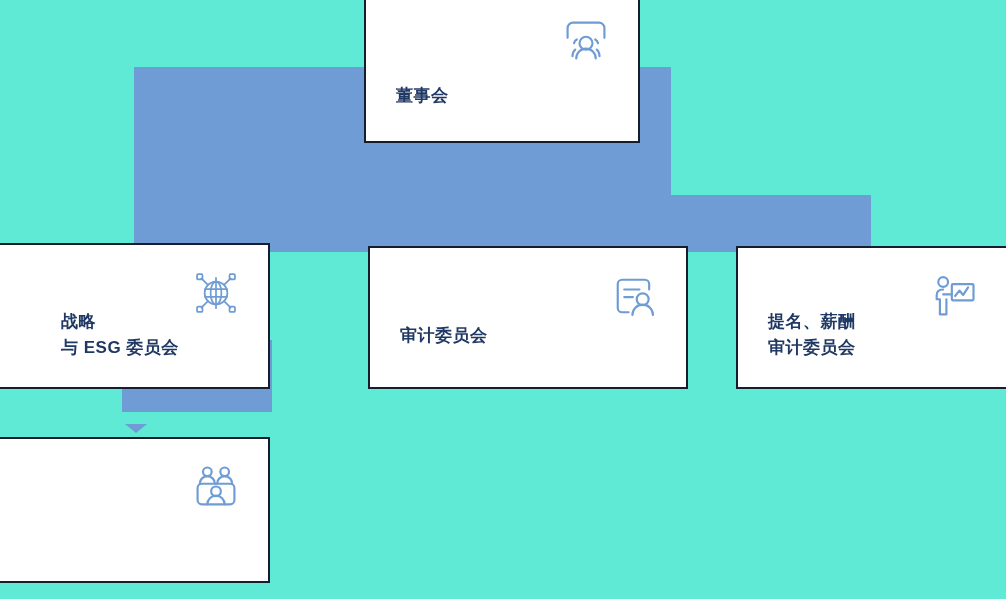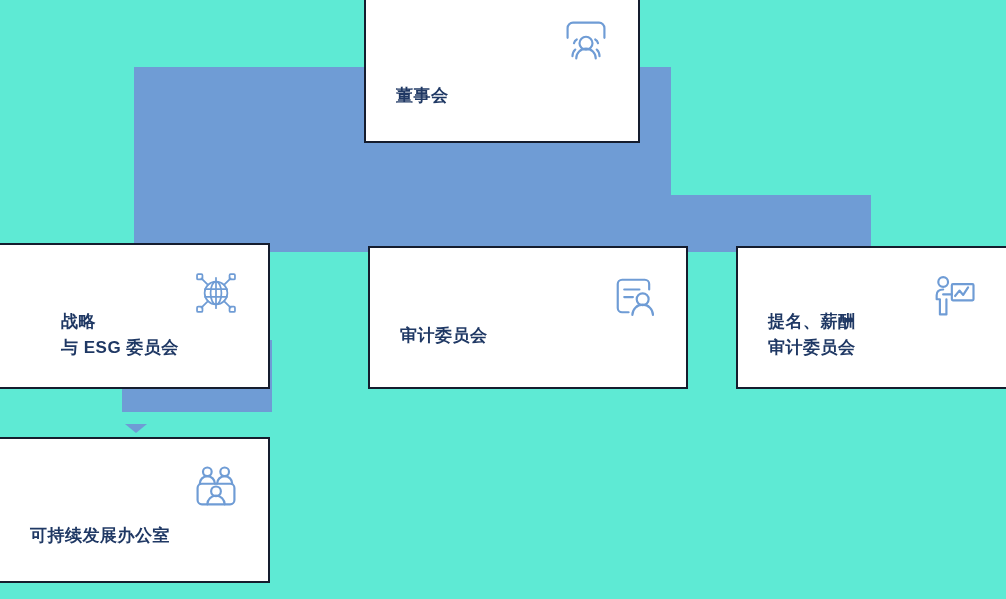--- a/index.html
+++ b/index.html
@@ -230,17 +230,16 @@
         <svg viewBox="0 0 48 48" fill="none" stroke="currentColor" stroke-width="2" stroke-linecap="round" stroke-linejoin="round">
           <circle cx="16" cy="10" r="4"></circle>
           <circle cx="32" cy="10" r="4"></circle>
           <path d="M9 21 a7 7 0 0 1 14 0"></path>
           <path d="M25 21 a7 7 0 0 1 14 0"></path>
           <rect x="7" y="21" width="34" height="19" rx="4"></rect>
           <circle cx="24" cy="28" r="4.5"></circle>
           <path d="M16 40 a8 8 0 0 1 16 0"></path>
         </svg>
       </span>
-      <div class="card-label">可持续发展办公室</div>
     </div>
   </div>
 
 </div>
 
 </body></html>

